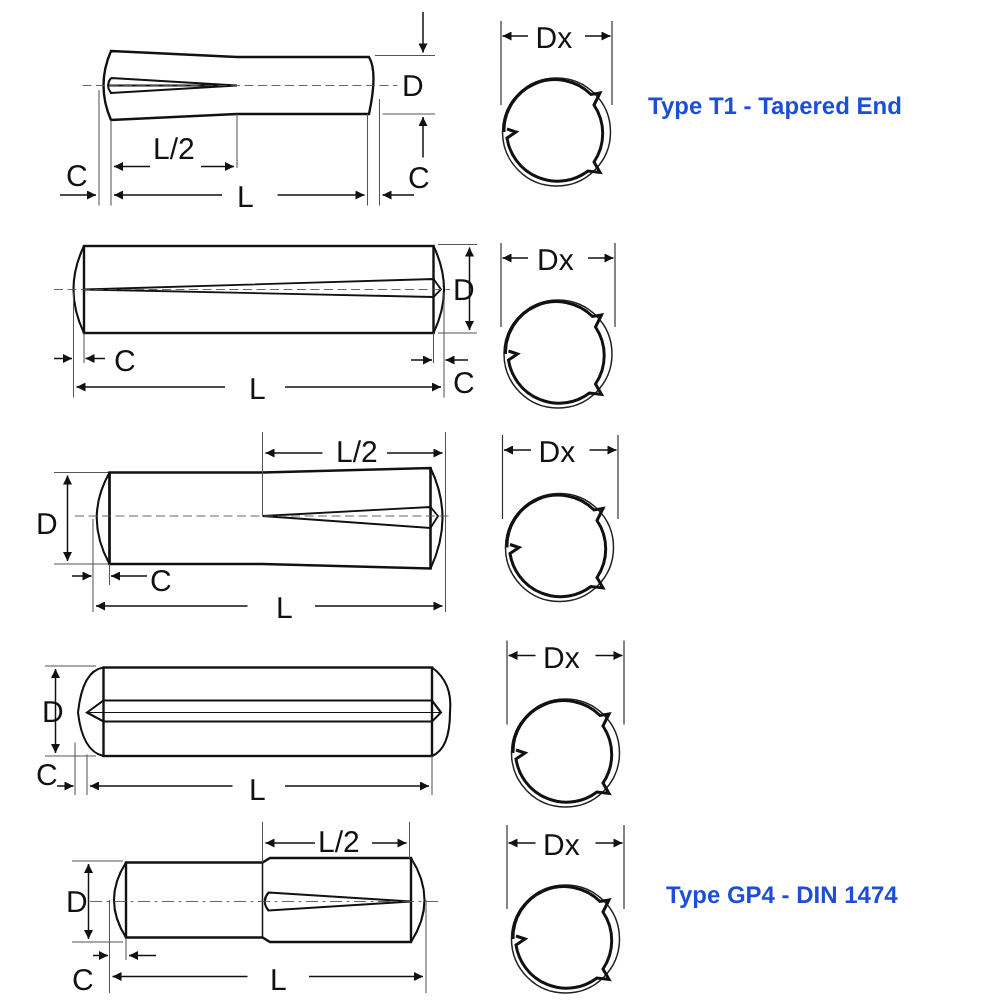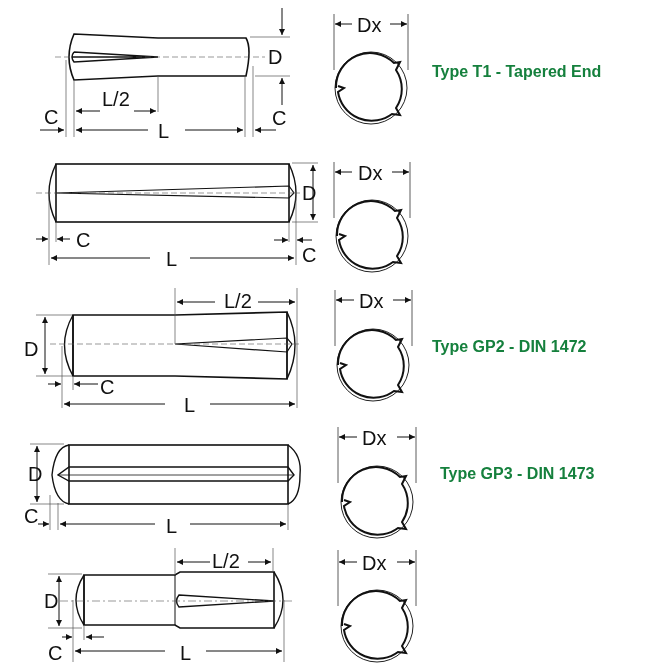--- a/index.html
+++ b/index.html
@@ -1,21 +1,21 @@
 <!DOCTYPE html>
 <html><head>
 <meta charset="utf-8">
 <style>
   html, body { margin:0; padding:0; background:#ffffff; }
   body { width:670px; height:670px; position:relative; overflow:hidden; font-family:"Liberation Sans", sans-serif; }
   .row { position:absolute; left:0; width:670px; }
   .pin-svg { position:absolute; left:0; top:0; }
   .sect-svg { position:absolute; }
   .dim { font-family:"Liberation Sans", sans-serif; font-size:20px; fill:#111; }
-  .type-label { position:absolute; font-family:"Liberation Sans", sans-serif; font-weight:bold; font-size:16px; color:#15803d; white-space:nowrap; }
+  .type-label { position:absolute; font-family:"Liberation Sans", sans-serif; font-weight:bold; font-size:16px; color:#1d4ed8; white-space:nowrap; }
 </style>
 </head>
 <body>
 
 <svg width="0" height="0" style="position:absolute">
   <defs>
     <marker id="ah" viewBox="0 0 10 10" refX="10" refY="5" markerWidth="8" markerHeight="6" orient="auto-start-reverse">
       <path d="M0,0 L10,5 L0,10 z" fill="#111"></path>
     </marker>
     <g id="section">
@@ -125,21 +125,20 @@
     <text class="dim" x="184" y="132">L</text>
   </svg>
   <svg class="sect-svg" style="left:330px;top:6px" width="92" height="120">
     <line x1="5" y1="4" x2="5" y2="60" stroke="#333" stroke-width="0.8"></line>
     <line x1="82" y1="4" x2="82" y2="60" stroke="#333" stroke-width="0.8"></line>
     <line x1="24" y1="14" x2="6" y2="14" stroke="#111" stroke-width="1" marker-end="url(#ah)"></line>
     <line x1="63" y1="14" x2="81" y2="14" stroke="#111" stroke-width="1" marker-end="url(#ah)"></line>
     <text class="dim" x="29" y="22">Dx</text>
     <use href="#section" x="6" y="27"></use>
   </svg>
-  <div class="type-label" style="left:432px;top:58px">Type GP2 - DIN 1472</div>
 </div>
 
 <div class="row" style="top:415px;height:125px;">
   <svg class="pin-svg" width="320" height="125">
     <rect x="69" y="30" width="219" height="59" fill="#fff" stroke="#111" stroke-width="1.6"></rect>
     <path d="M69,30 Q55,32 52,60 Q55,86 69,89" fill="none" stroke="#111" stroke-width="1.4"></path>
     <path d="M288,30 Q302,40 300,60 Q300,84 288,89" fill="none" stroke="#111" stroke-width="1.4"></path>
     <path d="M69,52 L288,52 L294,60 L288,66 L69,66 L58,60 Z" fill="none" stroke="#111" stroke-width="1.4"></path>
     <line x1="58" y1="60" x2="294" y2="60" stroke="#111" stroke-width="0.8"></line>
     <line x1="30" y1="29" x2="64" y2="29" stroke="#555" stroke-width="0.7"></line>
@@ -156,21 +155,20 @@
     <text class="dim" x="166" y="118">L</text>
   </svg>
   <svg class="sect-svg" style="left:334px;top:8px" width="92" height="120">
     <line x1="4" y1="4" x2="4" y2="60" stroke="#333" stroke-width="0.8"></line>
     <line x1="82" y1="4" x2="82" y2="60" stroke="#333" stroke-width="0.8"></line>
     <line x1="23" y1="14" x2="5" y2="14" stroke="#111" stroke-width="1" marker-end="url(#ah)"></line>
     <line x1="63" y1="14" x2="81" y2="14" stroke="#111" stroke-width="1" marker-end="url(#ah)"></line>
     <text class="dim" x="28" y="22">Dx</text>
     <use href="#section" x="6" y="27"></use>
   </svg>
-  <div class="type-label" style="left:440px;top:50px">Type GP3 - DIN 1473</div>
 </div>
 
 <div class="row" style="top:540px;height:130px;">
   <svg class="pin-svg" width="320" height="130">
     <path d="M84,35 L175,35 L180,32 L274,32 L274,88 L180,88 L175,85 L84,85 Z" fill="#fff" stroke="#111" stroke-width="1.6"></path>
     <path d="M84,35 Q68,60 84,85" fill="none" stroke="#111" stroke-width="1.4"></path>
     <path d="M274,32 Q292,60 274,88" fill="none" stroke="#111" stroke-width="1.4"></path>
     <line x1="84" y1="35" x2="84" y2="85" stroke="#111" stroke-width="1.2"></line>
     <line x1="175" y1="35" x2="175" y2="85" stroke="#111" stroke-width="1"></line>
     <path d="M179,55 L274,61 L179,67 Q174,61 179,55 Z" fill="none" stroke="#111" stroke-width="1.4"></path>
@@ -195,13 +193,14 @@
     <text class="dim" x="180" y="120">L</text>
   </svg>
   <svg class="sect-svg" style="left:334px;top:6px" width="92" height="120">
     <line x1="4" y1="4" x2="4" y2="60" stroke="#333" stroke-width="0.8"></line>
     <line x1="82" y1="4" x2="82" y2="60" stroke="#333" stroke-width="0.8"></line>
     <line x1="23" y1="16" x2="5" y2="16" stroke="#111" stroke-width="1" marker-end="url(#ah)"></line>
     <line x1="63" y1="16" x2="81" y2="16" stroke="#111" stroke-width="1" marker-end="url(#ah)"></line>
     <text class="dim" x="28" y="24">Dx</text>
     <use href="#section" x="6" y="28"></use>
   </svg>
+  <div class="type-label" style="left:444px;top:49px">Type GP4 - DIN 1474</div>
 </div>
 
 </body></html>

